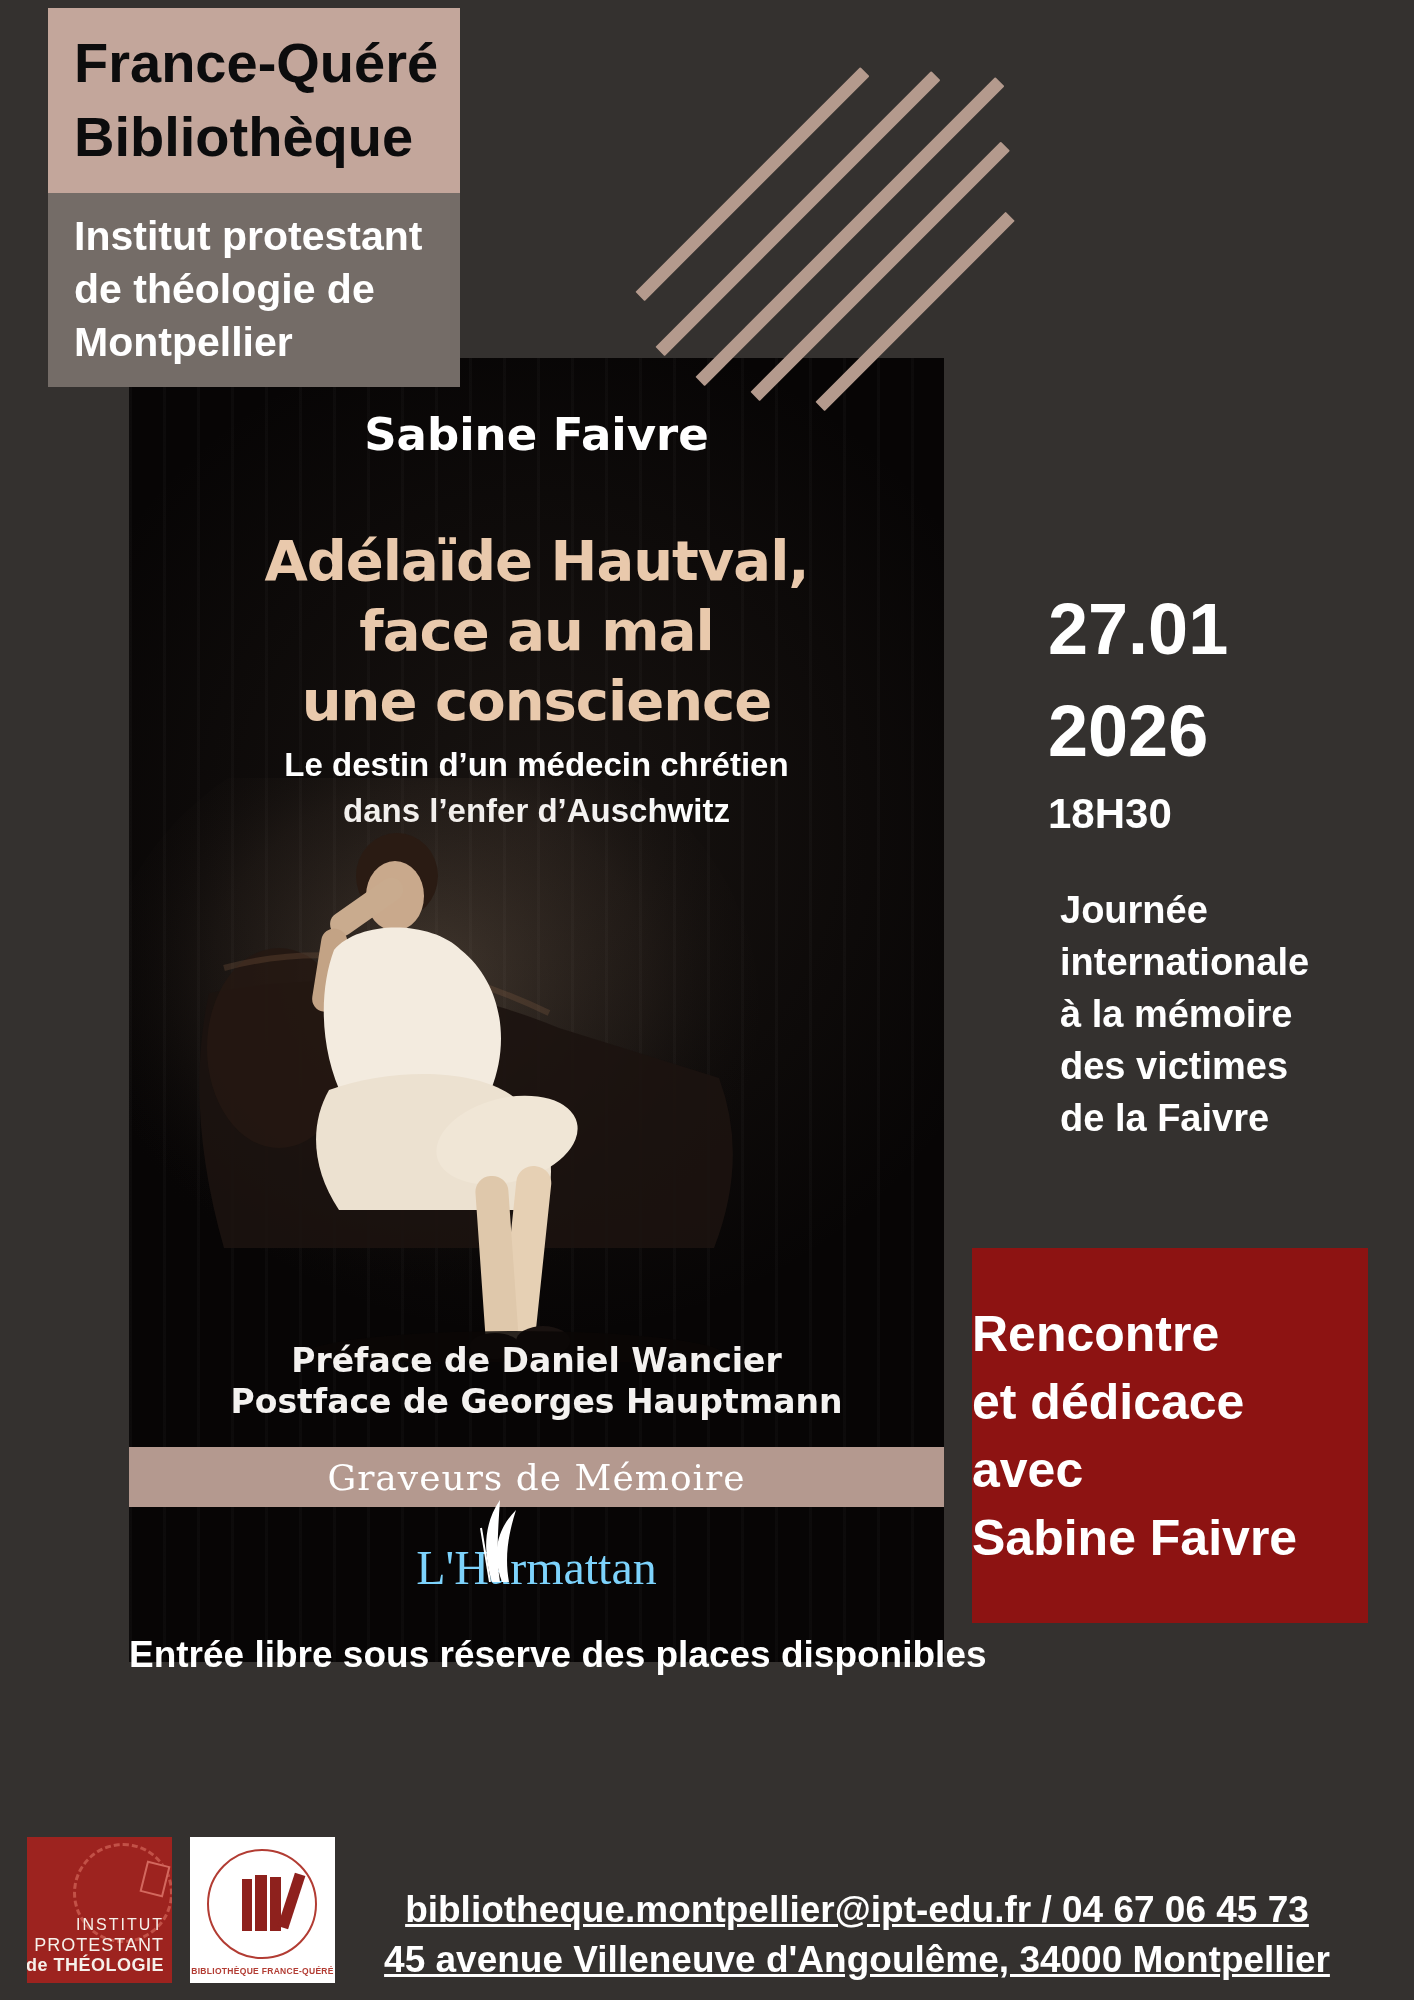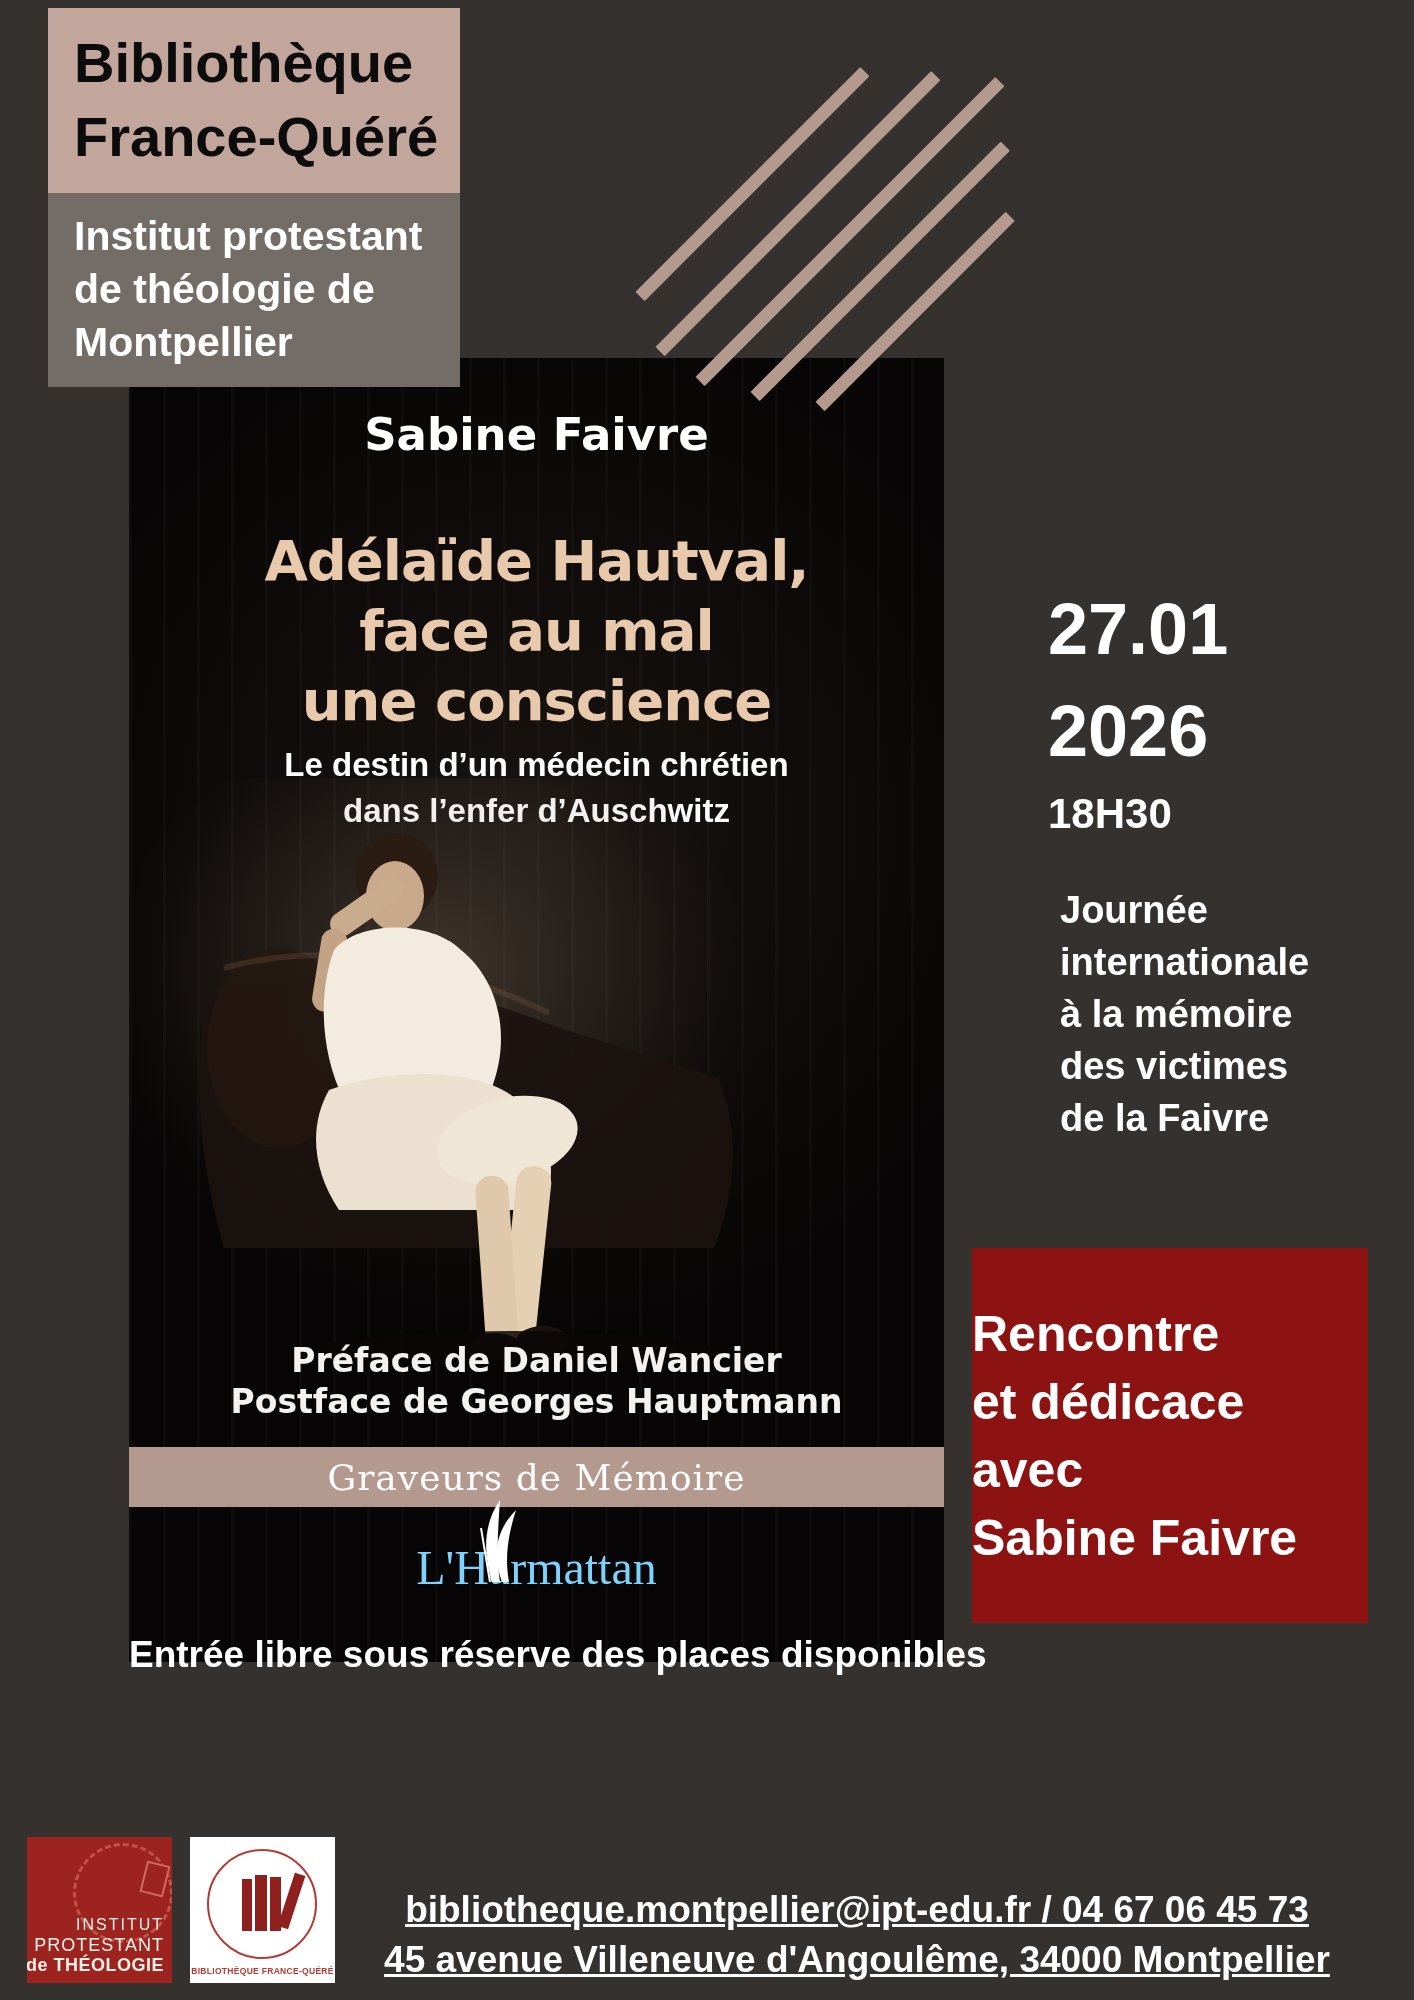--- a/index.html
+++ b/index.html
@@ -219,22 +219,22 @@
 
   <div>
     <div class="stripe" style="left:640px; top:290px; width:318px;"></div>
     <div class="stripe" style="left:660px; top:345px; width:390px;"></div>
     <div class="stripe" style="left:700px; top:375px; width:424px;"></div>
     <div class="stripe" style="left:755px; top:390px; width:354px;"></div>
     <div class="stripe" style="left:820px; top:400px; width:269px;"></div>
   </div>
 
   <div class="box-pink">
+    <div>France-Quéré</div>
     <div>Bibliothèque</div>
-    <div>France-Quéré</div>
   </div>
   <div class="box-gray">
     <div>Institut protestant</div>
     <div>de théologie de</div>
     <div>Montpellier</div>
   </div>
 
   <div class="date-block">
     <div class="date-big">27.01</div>
     <div class="date-big">2026</div>

